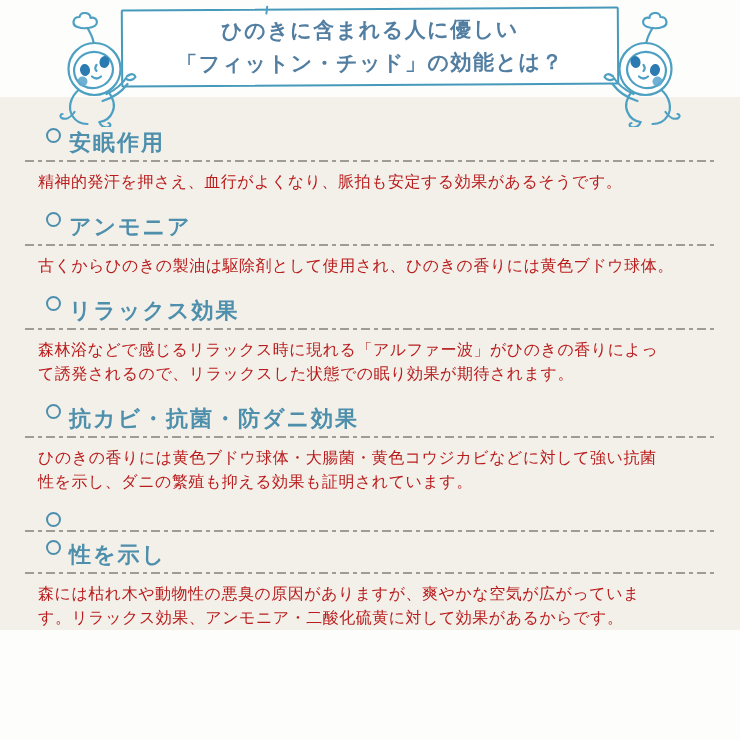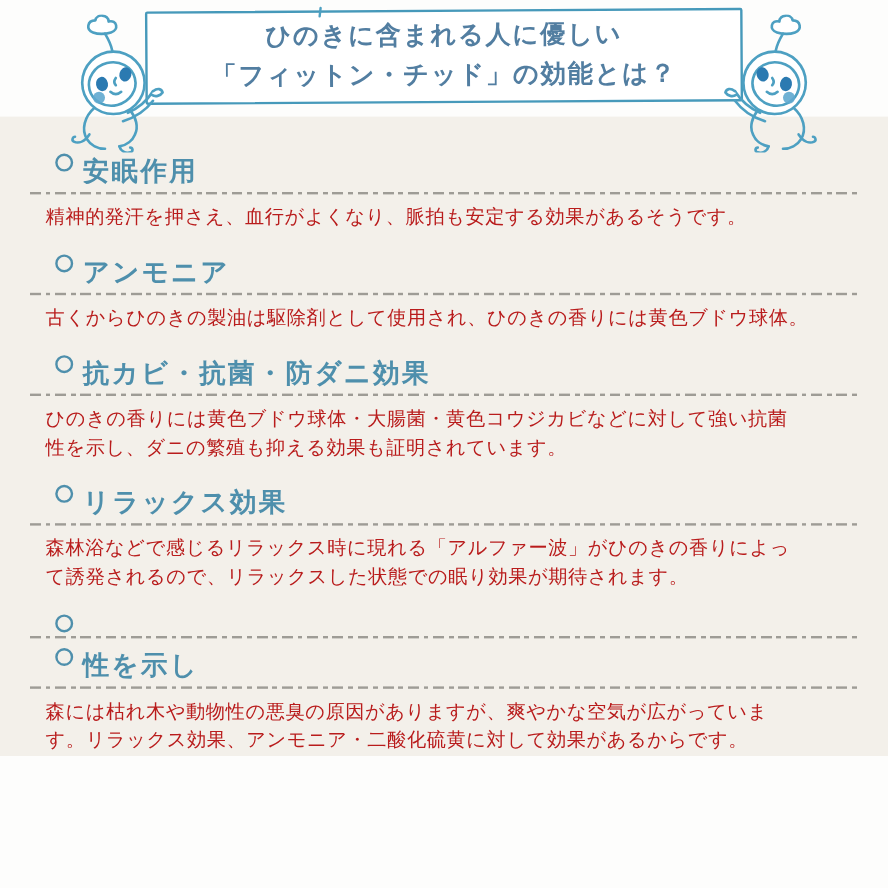--- a/index.html
+++ b/index.html
@@ -141,35 +141,35 @@
       <span class="ring"></span>
       <span>アンモニア</span>
     </h2>
     <div class="dash"></div>
     <p class="sec-body">古くからひのきの製油は駆除剤として使用され、ひのきの香りには黄色ブドウ球体。</p>
   </section>
 
   <section class="sec">
     <h2 class="sec-title">
       <span class="ring"></span>
+      <span>リラックス効果</span>
+    </h2>
+    <div class="dash"></div>
+    <p class="sec-body">森林浴などで感じるリラックス時に現れる「アルファー波」がひのきの香りによっ
+て誘発されるので、リラックスした状態での眠り効果が期待されます。</p>
+  </section>
+
+  <section class="sec">
+    <h2 class="sec-title">
+      <span class="ring"></span>
       <span>抗カビ・抗菌・防ダニ効果</span>
     </h2>
     <div class="dash"></div>
     <p class="sec-body">ひのきの香りには黄色ブドウ球体・大腸菌・黄色コウジカビなどに対して強い抗菌
 性を示し、ダニの繁殖も抑える効果も証明されています。</p>
-  </section>
-
-  <section class="sec">
-    <h2 class="sec-title">
-      <span class="ring"></span>
-      <span>リラックス効果</span>
-    </h2>
-    <div class="dash"></div>
-    <p class="sec-body">森林浴などで感じるリラックス時に現れる「アルファー波」がひのきの香りによっ
-て誘発されるので、リラックスした状態での眠り効果が期待されます。</p>
   </section>
 
   <section class="sec">
     <h2 class="sec-title">
       <span class="ring"></span>
     </h2>
     <div class="dash"></div>
   </section>
 
   <section class="sec">

